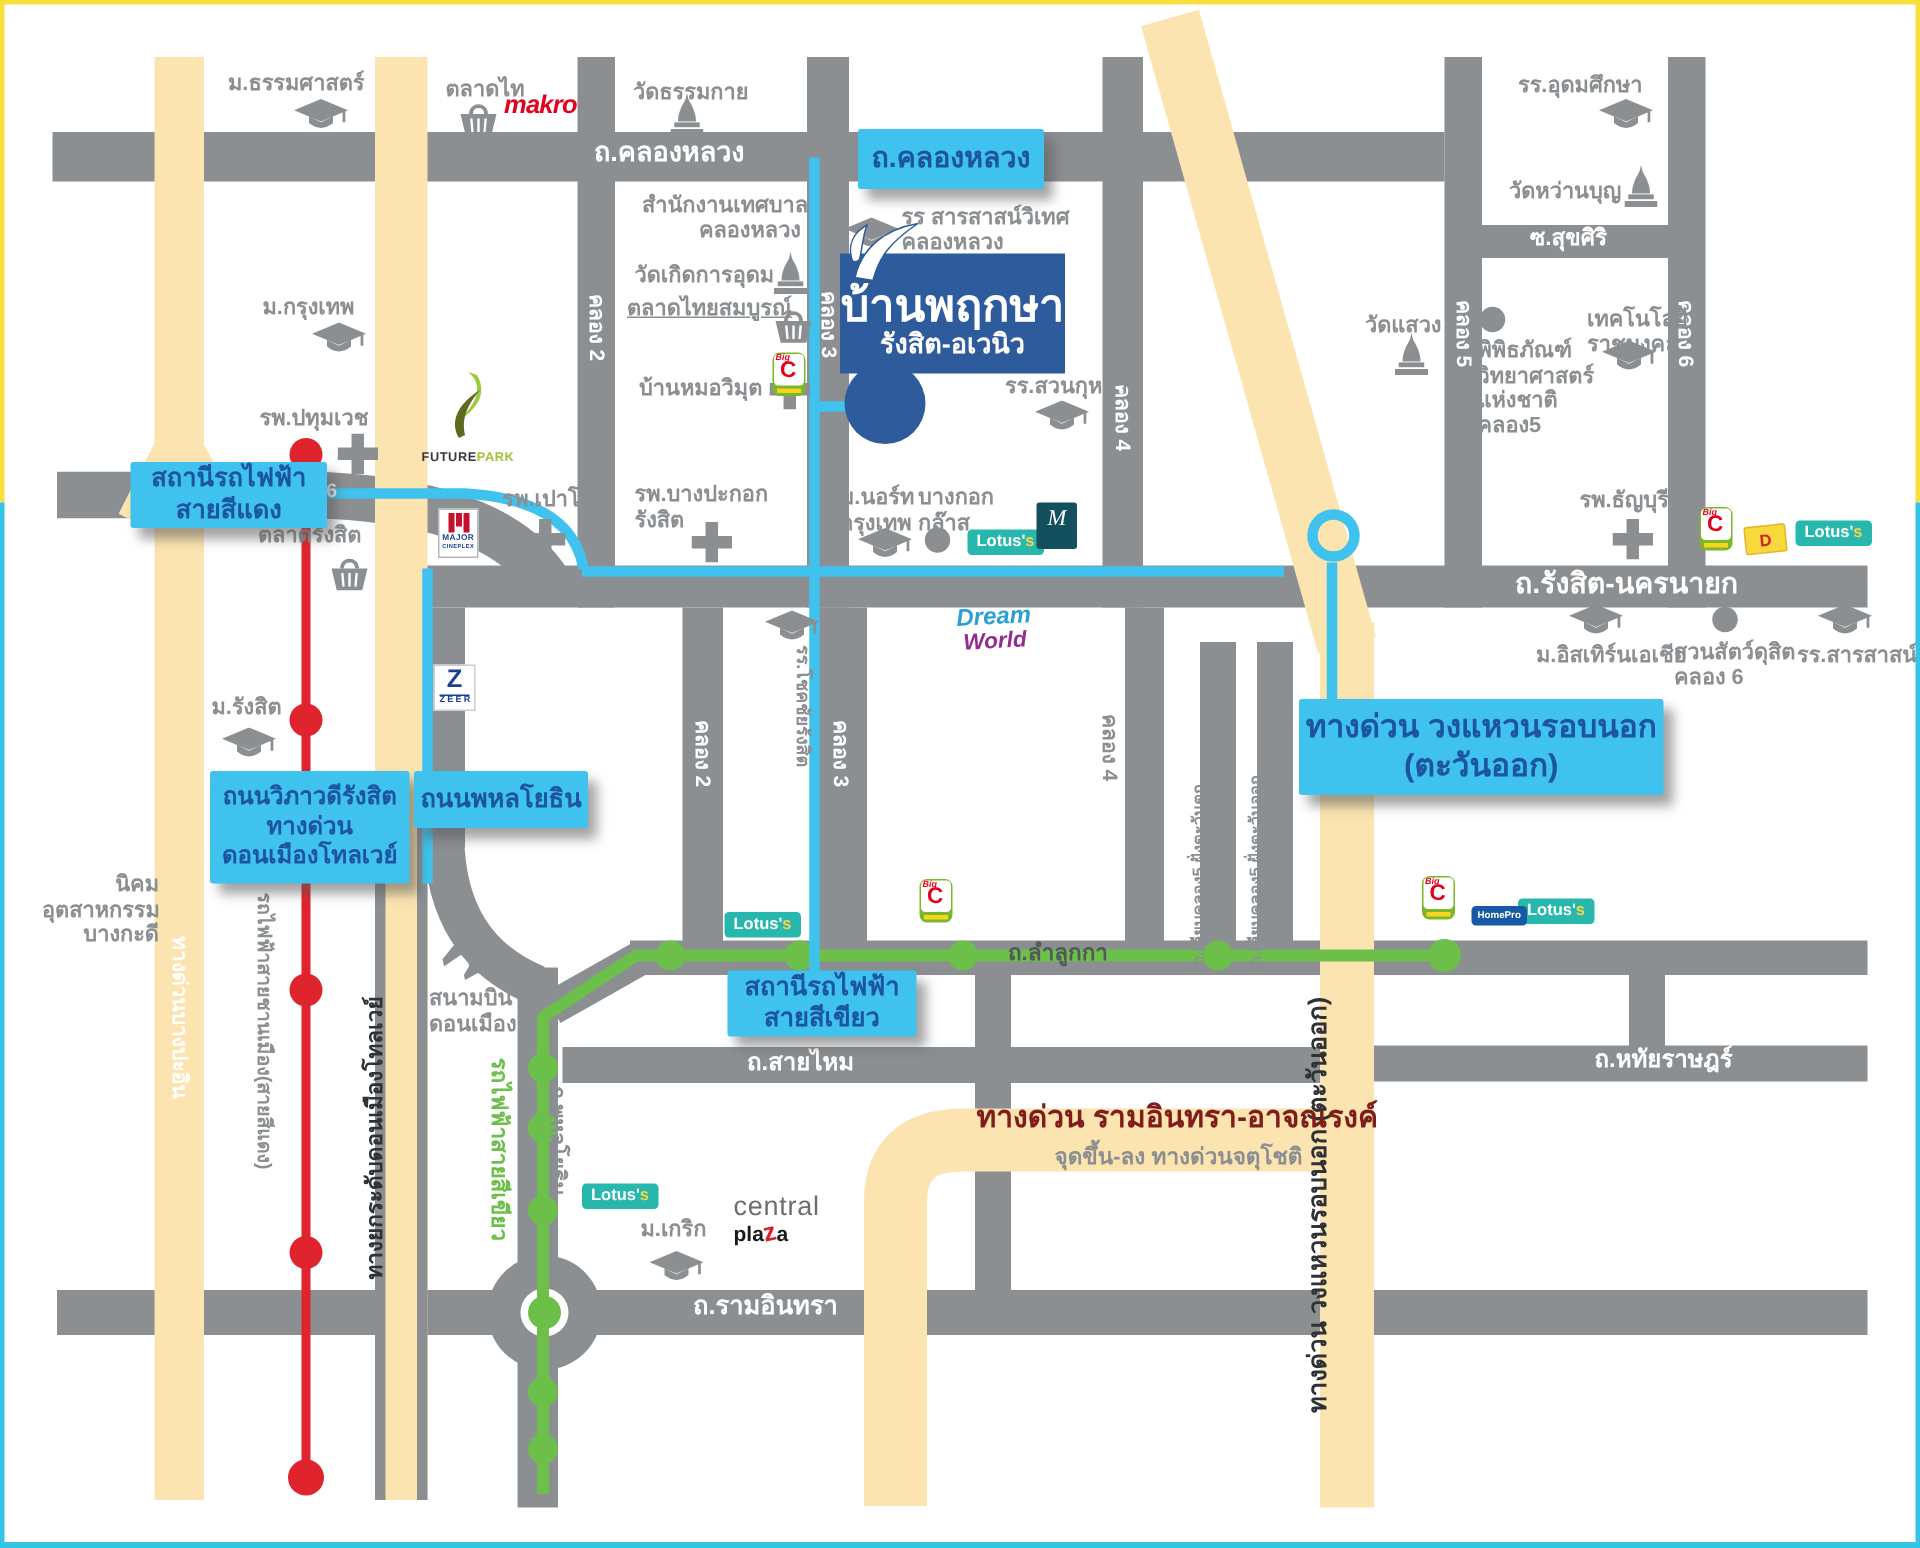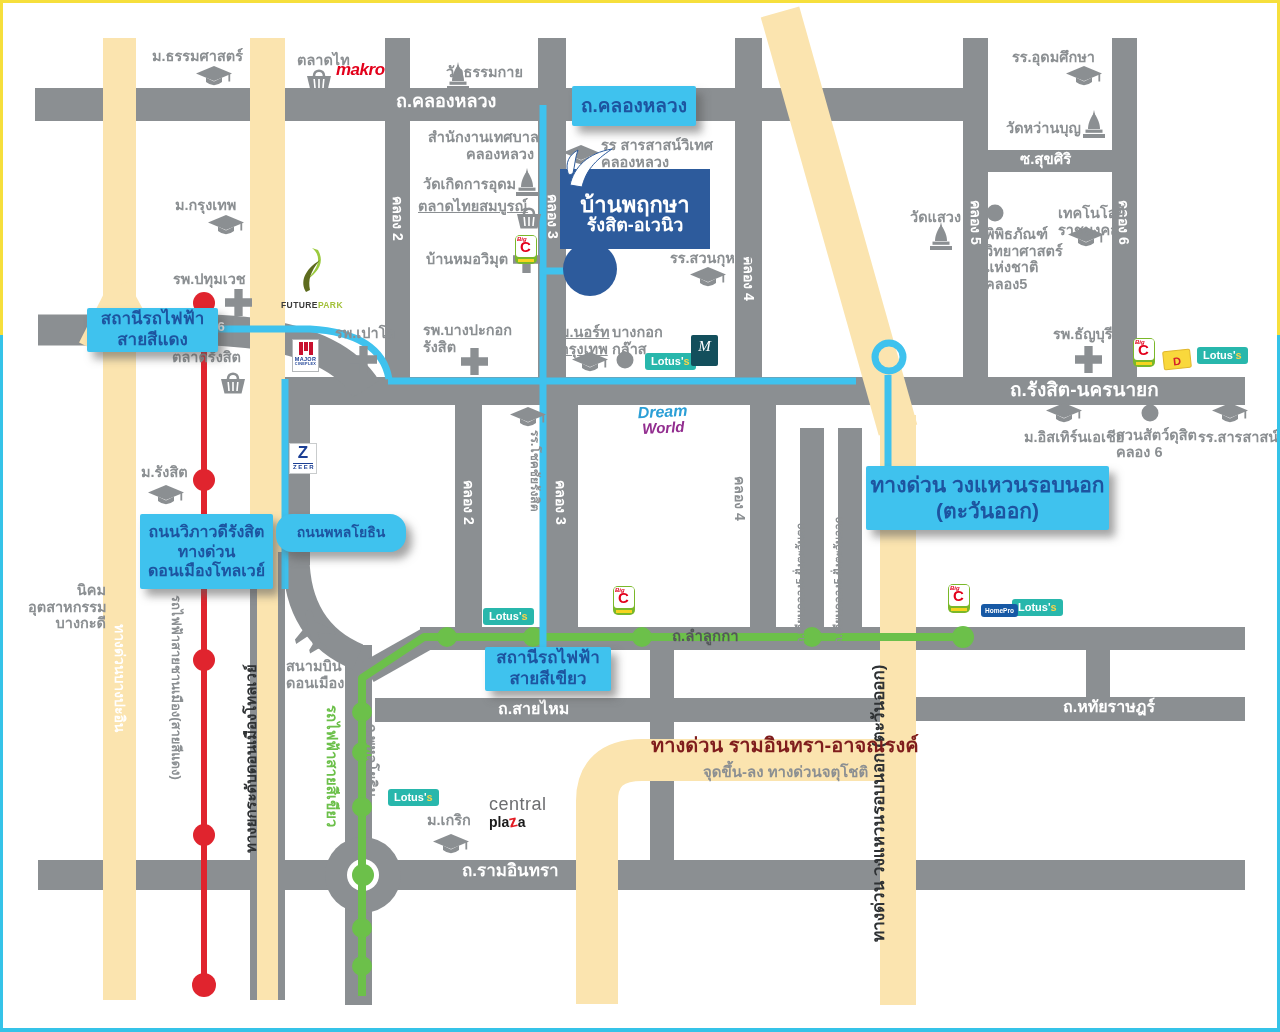--- a/index.html
+++ b/index.html
@@ -9,21 +9,21 @@
   .lbl{position:absolute;z-index:4;font-weight:700;white-space:nowrap;line-height:1.1;}
   .lbl.rot90{transform:rotate(90deg);transform-origin:0 0;}
   .lbl.rotm90{transform:rotate(-90deg) translate(0,-100%);transform-origin:0 0;}
   .poi{position:absolute;z-index:4;color:#8b8f92;font-weight:700;font-size:14.5px;line-height:1.15;white-space:nowrap;}
   .icon{position:absolute;z-index:3;}
   .callout{position:absolute;z-index:6;background:#3fc2ee;color:#1d54a0;font-weight:700;
     display:flex;flex-direction:column;align-items:center;justify-content:center;text-align:center;
     border-radius:2px;box-shadow:6px 7px 8px rgba(90,90,90,.55);line-height:1.22;}
   .project-box{position:absolute;z-index:6;background:#2d5b9c;color:#fff;text-align:center;
     display:flex;flex-direction:column;align-items:center;justify-content:center;line-height:1.05;}
-  .project-box .l1{font-size:22px;font-weight:700;margin-top:10px;}
+  .project-box .l1{font-size:30px;font-weight:700;margin-top:10px;}
   .project-box .l2{font-size:18px;font-weight:700;}
   .project-box .leaf{position:absolute;left:2px;top:-26px;}
   .project-marker{position:absolute;z-index:5;background:#2d5b9c;border-radius:50%;}
   .logo{position:absolute;z-index:5;white-space:nowrap;}
   .lg-makro{color:#e3001b;font-weight:900;font-style:italic;font-size:17px;letter-spacing:-.5px;}
   .lg-bigc{width:22px;height:29px;background:#7ab829;border-radius:5px;padding:1px;box-sizing:border-box;}
   .lg-bigc .in{width:20px;height:21px;background:#fff;border-radius:3px;position:relative;}
   .lg-bigc .big{position:absolute;left:1px;top:0;font-size:6px;font-weight:900;color:#e3001b;font-style:italic;}
   .lg-bigc .c{position:absolute;left:4px;top:3px;font-size:15px;font-weight:900;color:#e3001b;line-height:1;}
   .lg-bigc .bar{width:16px;height:3px;background:#f6d41f;margin:2px auto 0;}
@@ -195,21 +195,21 @@
     </div>
     <div class="icon" style="left: 306px; top: 67px; position: absolute;"><svg width="26" height="24" viewBox="0 0 26 24">
         <path d="M8,9 C8,2 18,2 18,9" fill="none" stroke="#8b8f92" stroke-width="2.6"></path>
         <path d="M1,9 H25 L21.5,23.5 H4.5 Z" fill="#8b8f92"></path>
         <g stroke="#fff" stroke-width="1.6">
           <line x1="8.2" y1="12" x2="9" y2="21"></line>
           <line x1="13" y1="12" x2="13" y2="21"></line>
           <line x1="17.8" y1="12" x2="17" y2="21"></line>
         </g>
       </svg></div>
-    <div class="poi" style="left: 422px; top: 64px; position: absolute; margin-left: 24px;">
+    <div class="poi" style="left: 422px; top: 54px; position: absolute;">
       <div>วัดธรรมกาย</div>
     </div>
     <div class="icon" style="left: 447px; top: 62px; position: absolute;"><svg width="22" height="28" viewBox="0 0 22 28">
         <path d="M11,0 L12.6,7 H9.4 Z" fill="#8b8f92"></path>
         <path d="M11,3 C15.5,9.5 17,14.5 17,19 H5 C5,14.5 6.5,9.5 11,3 Z" fill="#8b8f92"></path>
         <rect x="2.5" y="19.6" width="17" height="3.2" fill="#8b8f92"></rect>
         <rect x="0" y="24" width="22" height="4" fill="#8b8f92"></rect>
       </svg></div>
     <div class="poi" style="left: 428px; top: 129px; position: absolute; width: 106px; text-align: right;">
       <div>สำนักงานเทศบาล</div>
@@ -283,21 +283,21 @@
     <div class="icon" style="left: 350px; top: 346px; position: absolute;"><svg width="27" height="27" viewBox="0 0 26 26">
         <path d="M9,0 h8 v9 h9 v8 h-9 v9 h-8 v-9 h-9 v-8 h9 Z" fill="#8b8f92"></path>
       </svg></div>
     <div class="poi" style="left: 423px; top: 322px; position: absolute;">
       <div>รพ.บางปะกอก</div>
       <div>รังสิต</div>
     </div>
     <div class="icon" style="left: 461px; top: 348px; position: absolute;"><svg width="27" height="27" viewBox="0 0 26 26">
         <path d="M9,0 h8 v9 h9 v8 h-9 v9 h-8 v-9 h-9 v-8 h9 Z" fill="#8b8f92"></path>
       </svg></div>
-    <div class="poi" style="left: 560px; top: 324px; position: absolute; text-decoration: underline;">
+    <div class="poi" style="left: 560px; top: 324px; position: absolute;">
       <div>ม.นอร์ท</div>
       <div>กรุงเทพ</div>
     </div>
     <div class="icon" style="left: 572px; top: 352px; position: absolute;"><svg width="36" height="24" viewBox="0 0 36 24">
         <polygon points="18,0 36,7.5 18,15 0,7.5" fill="#8b8f92"></polygon>
         <path d="M10,11.5 V16 q8,6.5 16,0 V11.5 L18,15.5 Z" fill="#8b8f92"></path>
         <rect x="32.4" y="8" width="1.8" height="7.5" fill="#8b8f92"></rect>
       </svg></div>
     <div class="poi" style="left: 612px; top: 324px; position: absolute;">
       <div>บางกอก</div>
@@ -509,21 +509,21 @@
     </div>
     <div class="callout" style="left: 87px; top: 308px; position: absolute; width: 131px; height: 44px; font-size: 17px;">
       <div>สถานีรถไฟฟ้า</div>
       <div>สายสีแดง</div>
     </div>
     <div class="callout" style="left: 140px; top: 514px; position: absolute; width: 133px; height: 75px; font-size: 16px;">
       <div>ถนนวิภาวดีรังสิต</div>
       <div>ทางด่วน</div>
       <div>ดอนเมืองโทลเวย์</div>
     </div>
-    <div class="callout" style="left: 276px; top: 514px; position: absolute; width: 130px; height: 38px; font-size: 14px; border-radius: 16px;">
+    <div class="callout" style="left: 276px; top: 514px; position: absolute; width: 116px; height: 38px; font-size: 17px;">
       <div>ถนนพหลโยธิน</div>
     </div>
     <div class="callout" style="left: 485px; top: 647px; position: absolute; width: 126px; height: 44px; font-size: 17px;">
       <div>สถานีรถไฟฟ้า</div>
       <div>สายสีเขียว</div>
     </div>
     <div class="callout" style="left: 866px; top: 466px; position: absolute; width: 243px; height: 64px; font-size: 21px;">
       <div>ทางด่วน วงแหวนรอบนอก</div>
       <div>(ตะวันออก)</div>
     </div>

